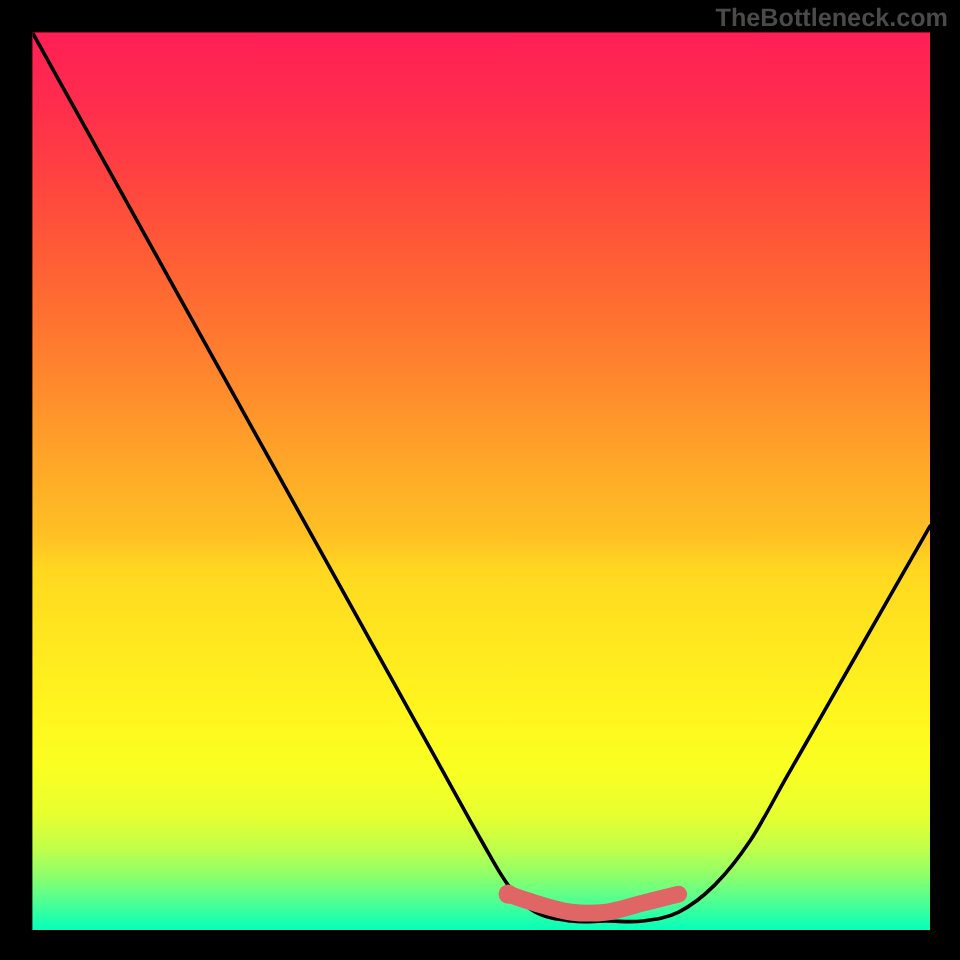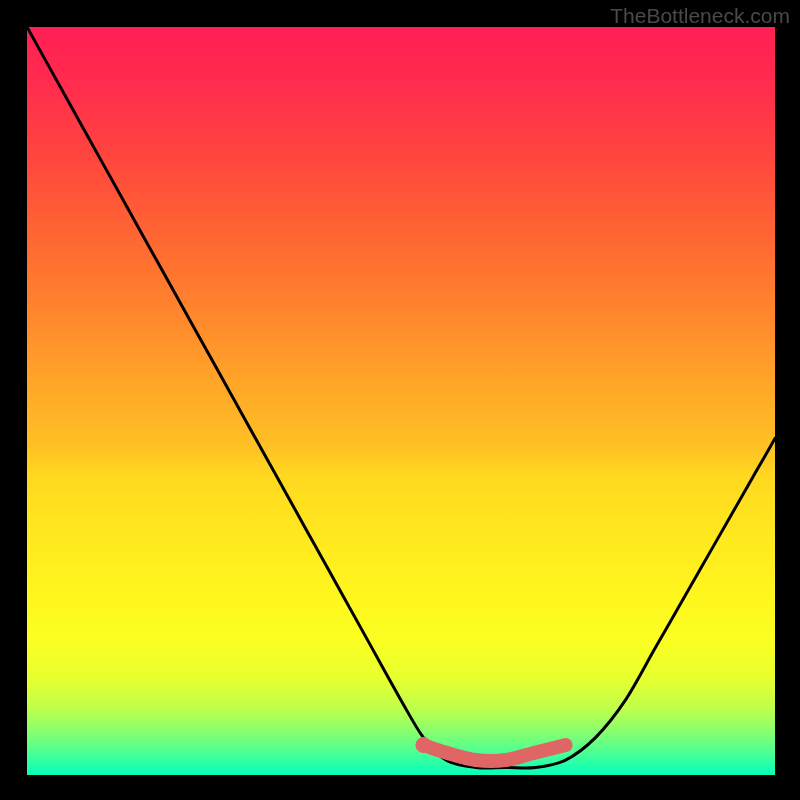--- a/index.html
+++ b/index.html
@@ -10,21 +10,21 @@
     position: relative;
     font-family: Arial, sans-serif;
     overflow: hidden;
   }
   .watermark {
     position: absolute;
     top: 4px;
     right: 10px;
     color: #4a4a4a;
     font-size: 21px;
-    font-weight: 400;
+    font-weight: 700;
     z-index: 10;
   }
   .plot-area {
     position: absolute;
     left: 27px;
     top: 27px;
     width: 748px;
     height: 748px;
     background: linear-gradient(to bottom,
       #ff1f55 0%,

